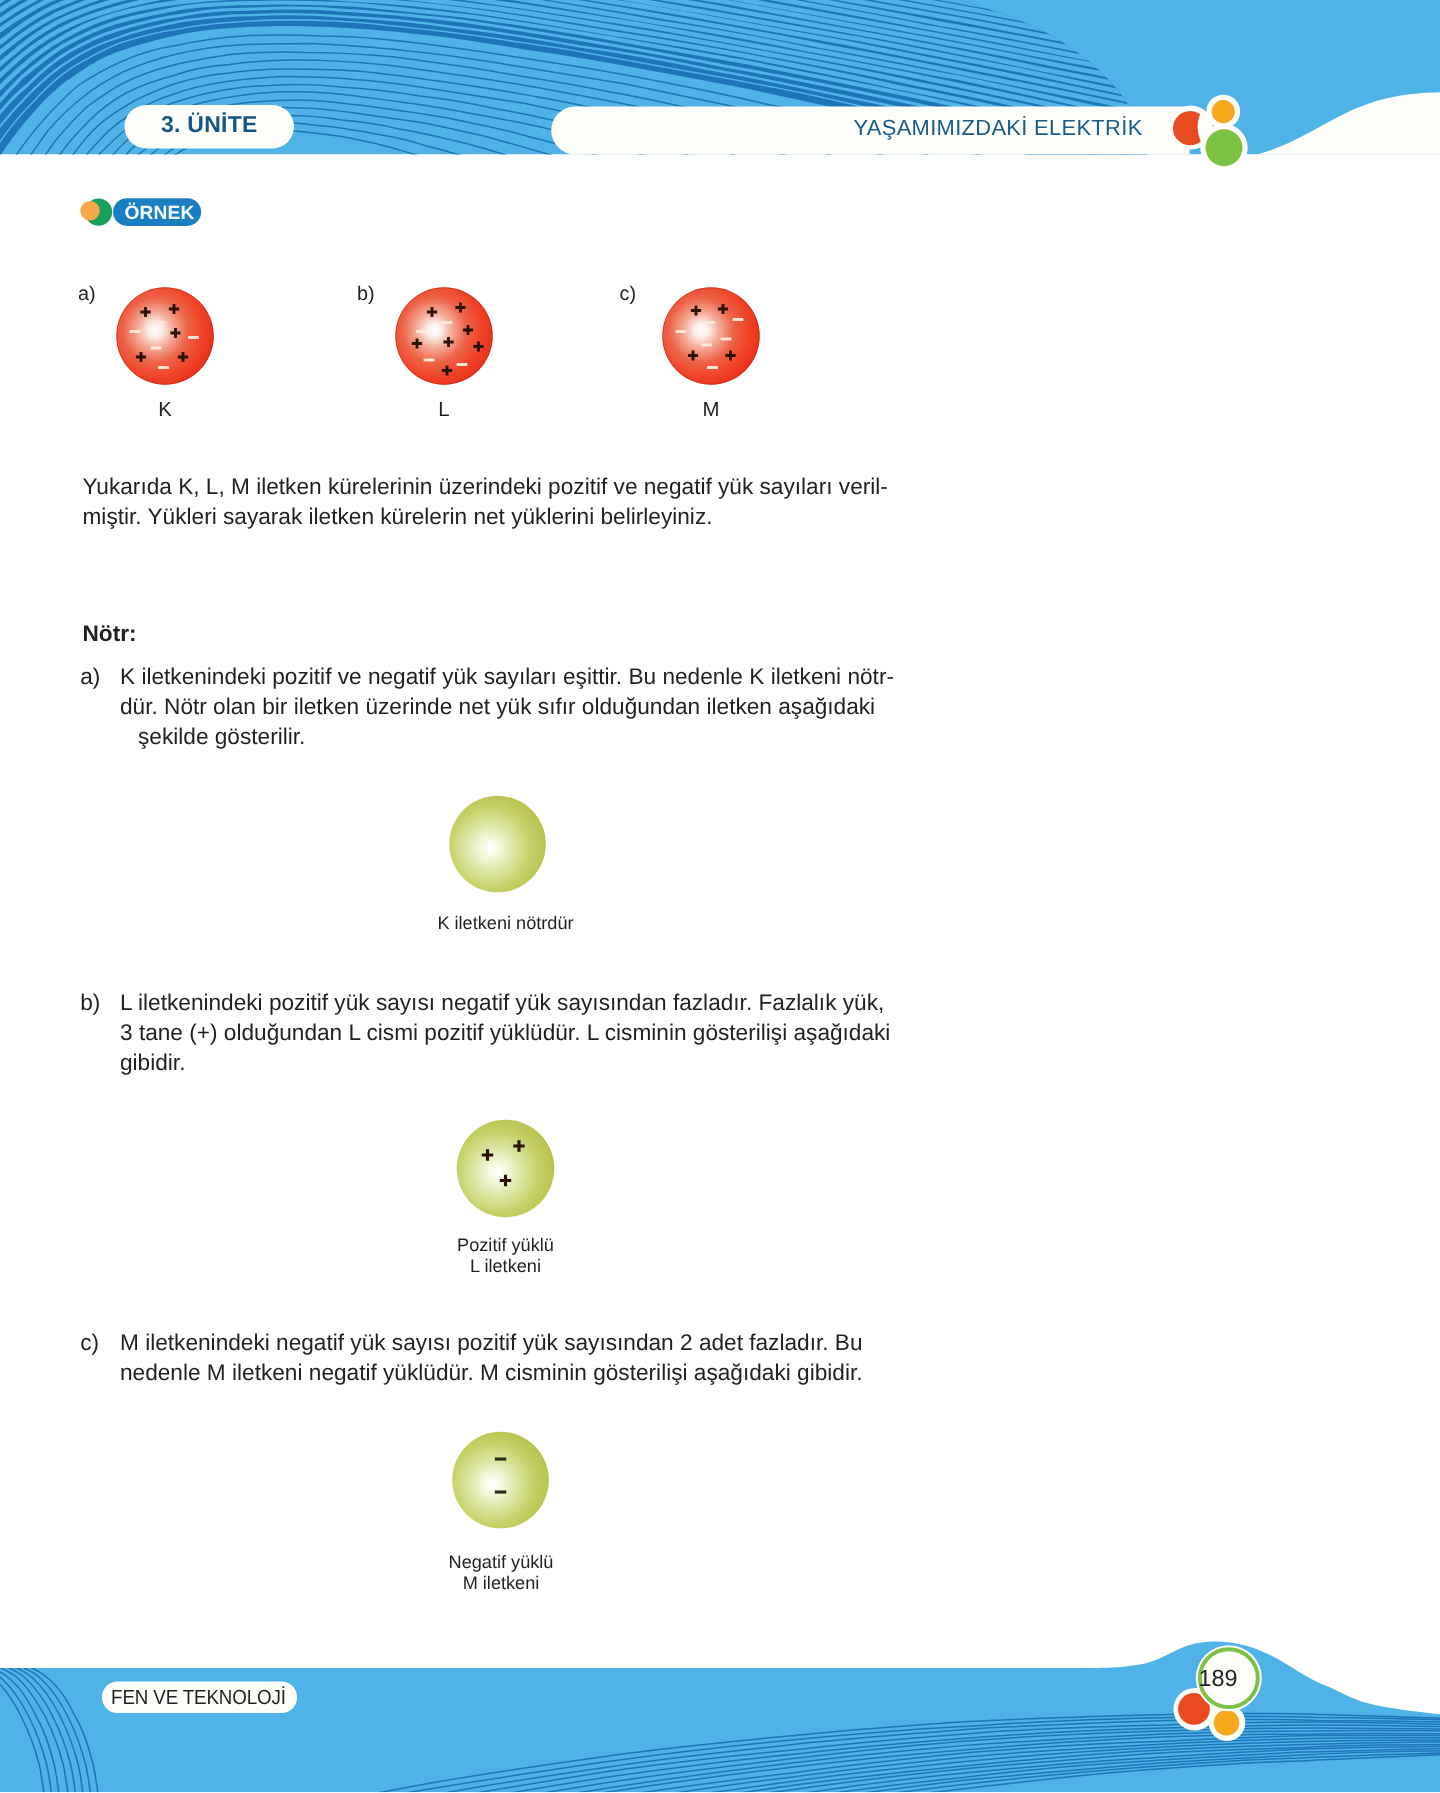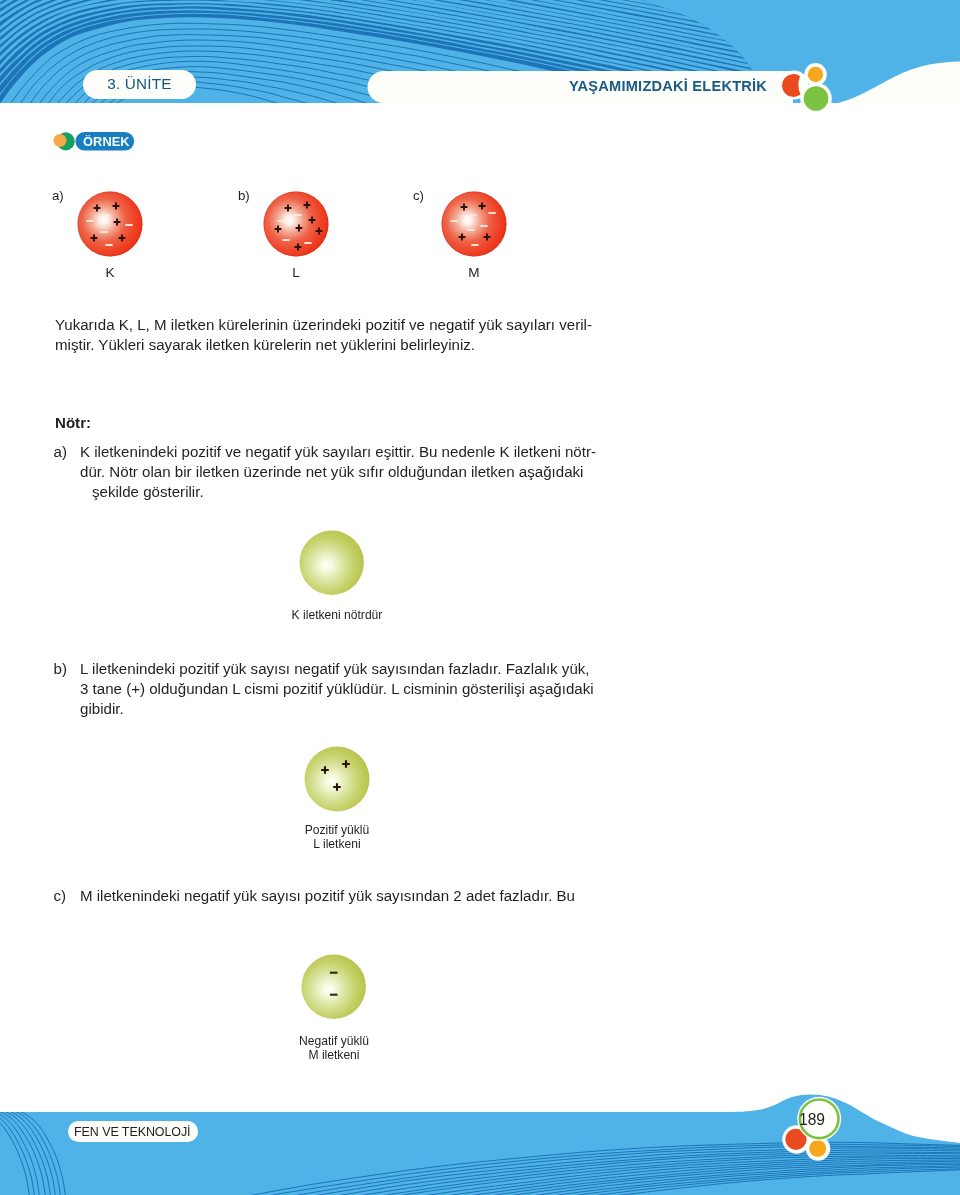--- a/index.html
+++ b/index.html
@@ -7,22 +7,22 @@
 html,body{margin:0;padding:0;}
 body{width:960px;height:1195px;overflow:hidden;background:#fff;
  font-family:"Liberation Sans",sans-serif;position:relative;
  -webkit-font-smoothing:antialiased;}
 .page{position:relative;width:960px;height:1195px;background:#fff;overflow:hidden;}
 
 .header{position:absolute;left:0;top:0;width:960px;height:103px;overflow:hidden;}
 .header>svg.wave{position:absolute;left:0;top:0;}
 .unit-pill{position:absolute;left:83px;top:70px;width:113px;height:28.5px;background:#fdfdfa;
  border-radius:15px;display:flex;align-items:center;justify-content:center;}
-.unit-pill span{color:#14557f;font-weight:normal;font-size:15.3px;letter-spacing:.2px;}
-.chapter-title{position:absolute;left:569px;top:77.5px;color:#1a5b86;font-weight:bold;
+.unit-pill span{color:#14557f;font-weight:bold;font-size:15.3px;letter-spacing:.2px;}
+.chapter-title{position:absolute;left:569px;top:77.5px;color:#1a5b86;font-weight:normal;
  font-size:14.6px;letter-spacing:.22px;white-space:nowrap;}
 .hdr-logo{position:absolute;left:778px;top:56px;}
 
 .ornek-badge{position:absolute;left:50px;top:129px;}
 .ornek-text{position:absolute;left:83px;top:133.5px;color:#f2fbff;font-weight:bold;
  font-size:12.8px;letter-spacing:.1px;}
 
 .sphere{position:absolute;}
 .tag{position:absolute;font-size:13.2px;color:#231f20;}
 .sphlabel{position:absolute;font-size:13.6px;color:#231f20;text-align:center;width:60px;}
@@ -258,20 +258,21 @@
 <div class="para" style="left:53.5px;top:442px">a)</div>
 <div class="para" style="left:80px;top:462px">dür. Nötr olan bir iletken üzerinde net yük sıfır olduğundan iletken aşağıdaki</div>
 <div class="para" style="left:80px;top:442px">K iletkenindeki pozitif ve negatif yük sayıları eşittir. Bu nedenle K iletkeni nötr-</div>
 <div class="para" style="left:92px;top:482px">şekilde gösterilir.</div>
 <div class="para" style="left:53.5px;top:659px">b)</div>
 <div class="para" style="left:80px;top:659px">L iletkenindeki pozitif yük sayısı negatif yük sayısından fazladır. Fazlalık yük,</div>
 <div class="para" style="left:80px;top:679px">3 tane (+) olduğundan L cismi pozitif yüklüdür. L cisminin gösterilişi aşağıdaki</div>
 <div class="para" style="left:80px;top:699px">gibidir.</div>
 <div class="para" style="left:53.5px;top:886px">c)</div>
 <div class="para" style="left:80px;top:886px">M iletkenindeki negatif yük sayısı pozitif yük sayısından 2 adet fazladır. Bu</div>
+<div class="para" style="left:80px;top:906px">nedenle M iletkeni negatif yüklüdür. M cisminin gösterilişi aşağıdaki gibidir.</div>
 <div class="para" style="left:80px;top:926px"></div>
 <div class="cap" style="left:207px;top:608px">K iletkeni nötrdür</div>
 <div class="cap" style="left:207px;top:622px"></div>
 <div class="cap" style="left:207px;top:823px">Pozitif yüklü</div>
 <div class="cap" style="left:207px;top:837px">L iletkeni</div>
 <div class="cap" style="left:204px;top:1034px">Negatif yüklü</div>
 <div class="cap" style="left:204px;top:1048px">M iletkeni</div>
 <div class="footer">
 <svg class="wave2" width="960" height="129" viewBox="0 0 960 129">
         <defs>

